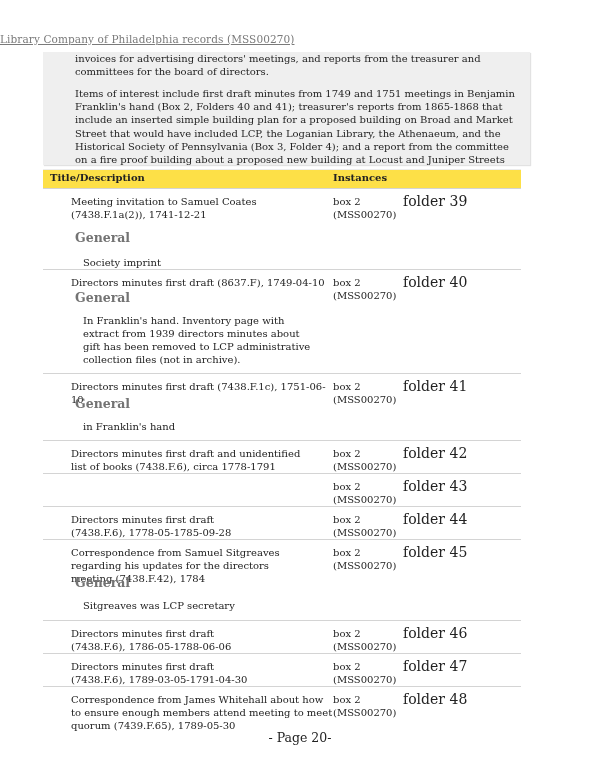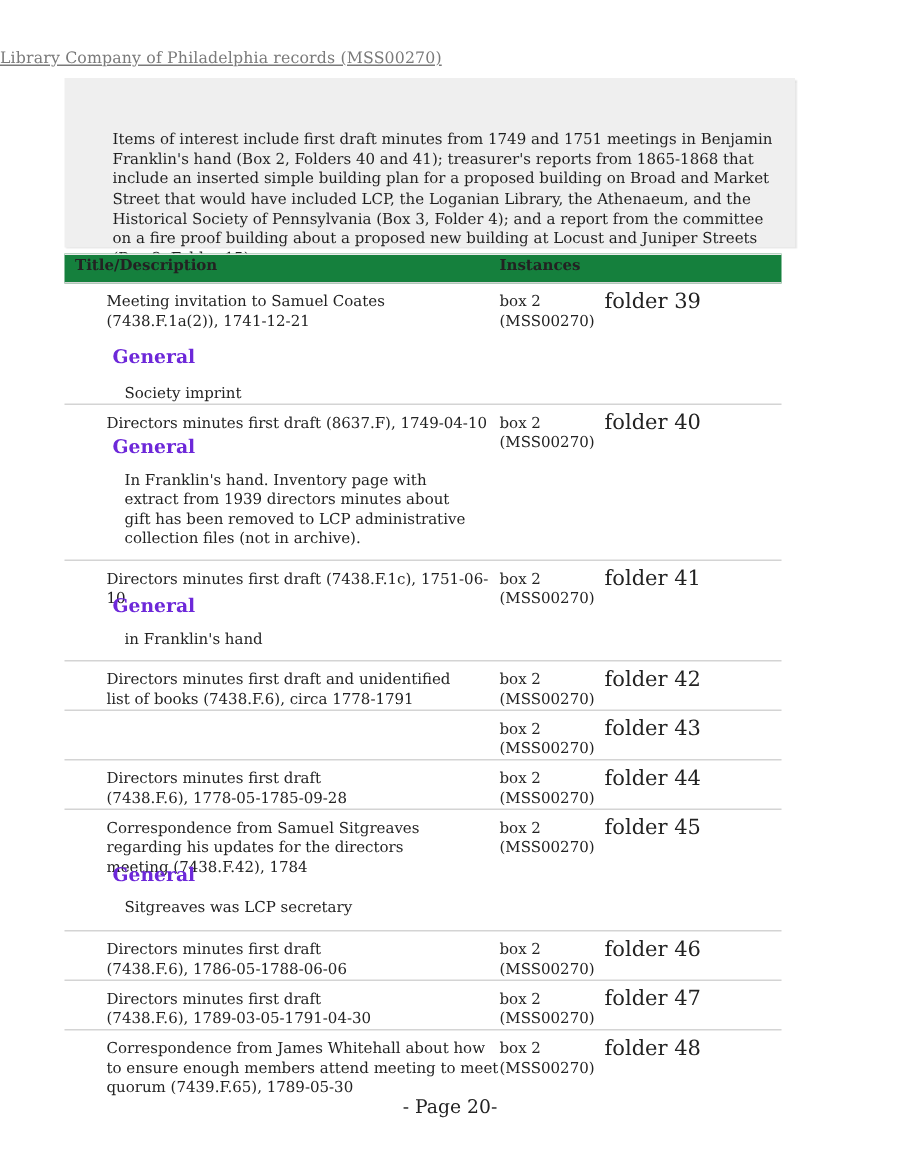--- a/index.html
+++ b/index.html
@@ -6,38 +6,39 @@
   body { width: 600px; height: 776px; position: relative; overflow: hidden;
          font-family: "DejaVu Serif", "Liberation Serif", serif; color: #222; }
   .running-header { position: absolute; top: 33px; left: 0; width: 600px; text-align: left;
          font-size: 10.5px; color: #7a7a7a; letter-spacing: 0.1px; text-decoration: underline; }
   .scope-box { position: absolute; left: 43px; top: 52px; width: 487px; height: 113px;
          background: #efefef; box-shadow: 1px 1px 1px #e2e2e2; }
   .scope-box p { margin: 0; position: absolute; left: 32px; width: 440px; font-size: 10px; line-height: 13.2px; color: #1e1e1e; }
   .scope-p1 { top: 0px; }
   .scope-p2 { top: 35px; }
   .table { position: absolute; left: 43px; top: 169px; width: 478px; }
-  .thead { height: 18px; background: #15803d; border-top: 1px solid #ececec; border-bottom: 1px solid #d4d4d4; position: relative; }
+  .thead { height: 18px; background: #fde047; border-top: 1px solid #ececec; border-bottom: 1px solid #d4d4d4; position: relative; }
   .thead span { position: absolute; top: 2px; font-size: 10px; font-weight: bold; color: #222; }
   .th-title { left: 7px; }
   .th-inst { left: 290px; }
   .row { position: relative; border-bottom: 1px solid #d4d4d4; }
   .row .title { position: absolute; left: 28px; top: 6px; width: 240px; font-size: 10px; line-height: 13px; color: #222; }
   .row .box { position: absolute; left: 290px; top: 6px; width: 60px; font-size: 10px; line-height: 13px; color: #222; }
   .row .folder { position: absolute; left: 360px; top: 6px; font-size: 14px; line-height: 13px; color: #222; }
-  .row .note-head { position: absolute; left: 32px; font-size: 12.5px; font-weight: bold; color: #6d28d9; }
+  .row .note-head { position: absolute; left: 32px; font-size: 12.5px; font-weight: bold; color: #737373; }
   .row .note-text { position: absolute; left: 40px; width: 230px; font-size: 10px; line-height: 13px; color: #222; }
   .footer { position: absolute; top: 730px; left: 0; width: 600px; text-align: center; font-size: 12.5px; color: #222; }
 </style>
 </head>
 <body>
 
 <div class="running-header">Library Company of Philadelphia records (MSS00270)</div>
 
 <div class="scope-box">
+  <p class="scope-p1">invoices for advertising directors' meetings, and reports from the treasurer and committees for the board of directors.</p>
   <p class="scope-p2">Items of interest include first draft minutes from 1749 and 1751 meetings in Benjamin Franklin's hand (Box 2, Folders 40 and 41); treasurer's reports from 1865-1868 that include an inserted simple building plan for a proposed building on Broad and Market Street that would have included LCP, the Loganian Library, the Athenaeum, and the Historical Society of Pennsylvania (Box 3, Folder 4); and a report from the committee on a fire proof building about a proposed new building at Locust and Juniper Streets (Box 3, Folder 15).</p>
 </div>
 
 <div class="table">
   <div class="thead">
     <span class="th-title">Title/Description</span>
     <span class="th-inst">Instances</span>
   </div>
 
   <div class="row" style="height:80px">

